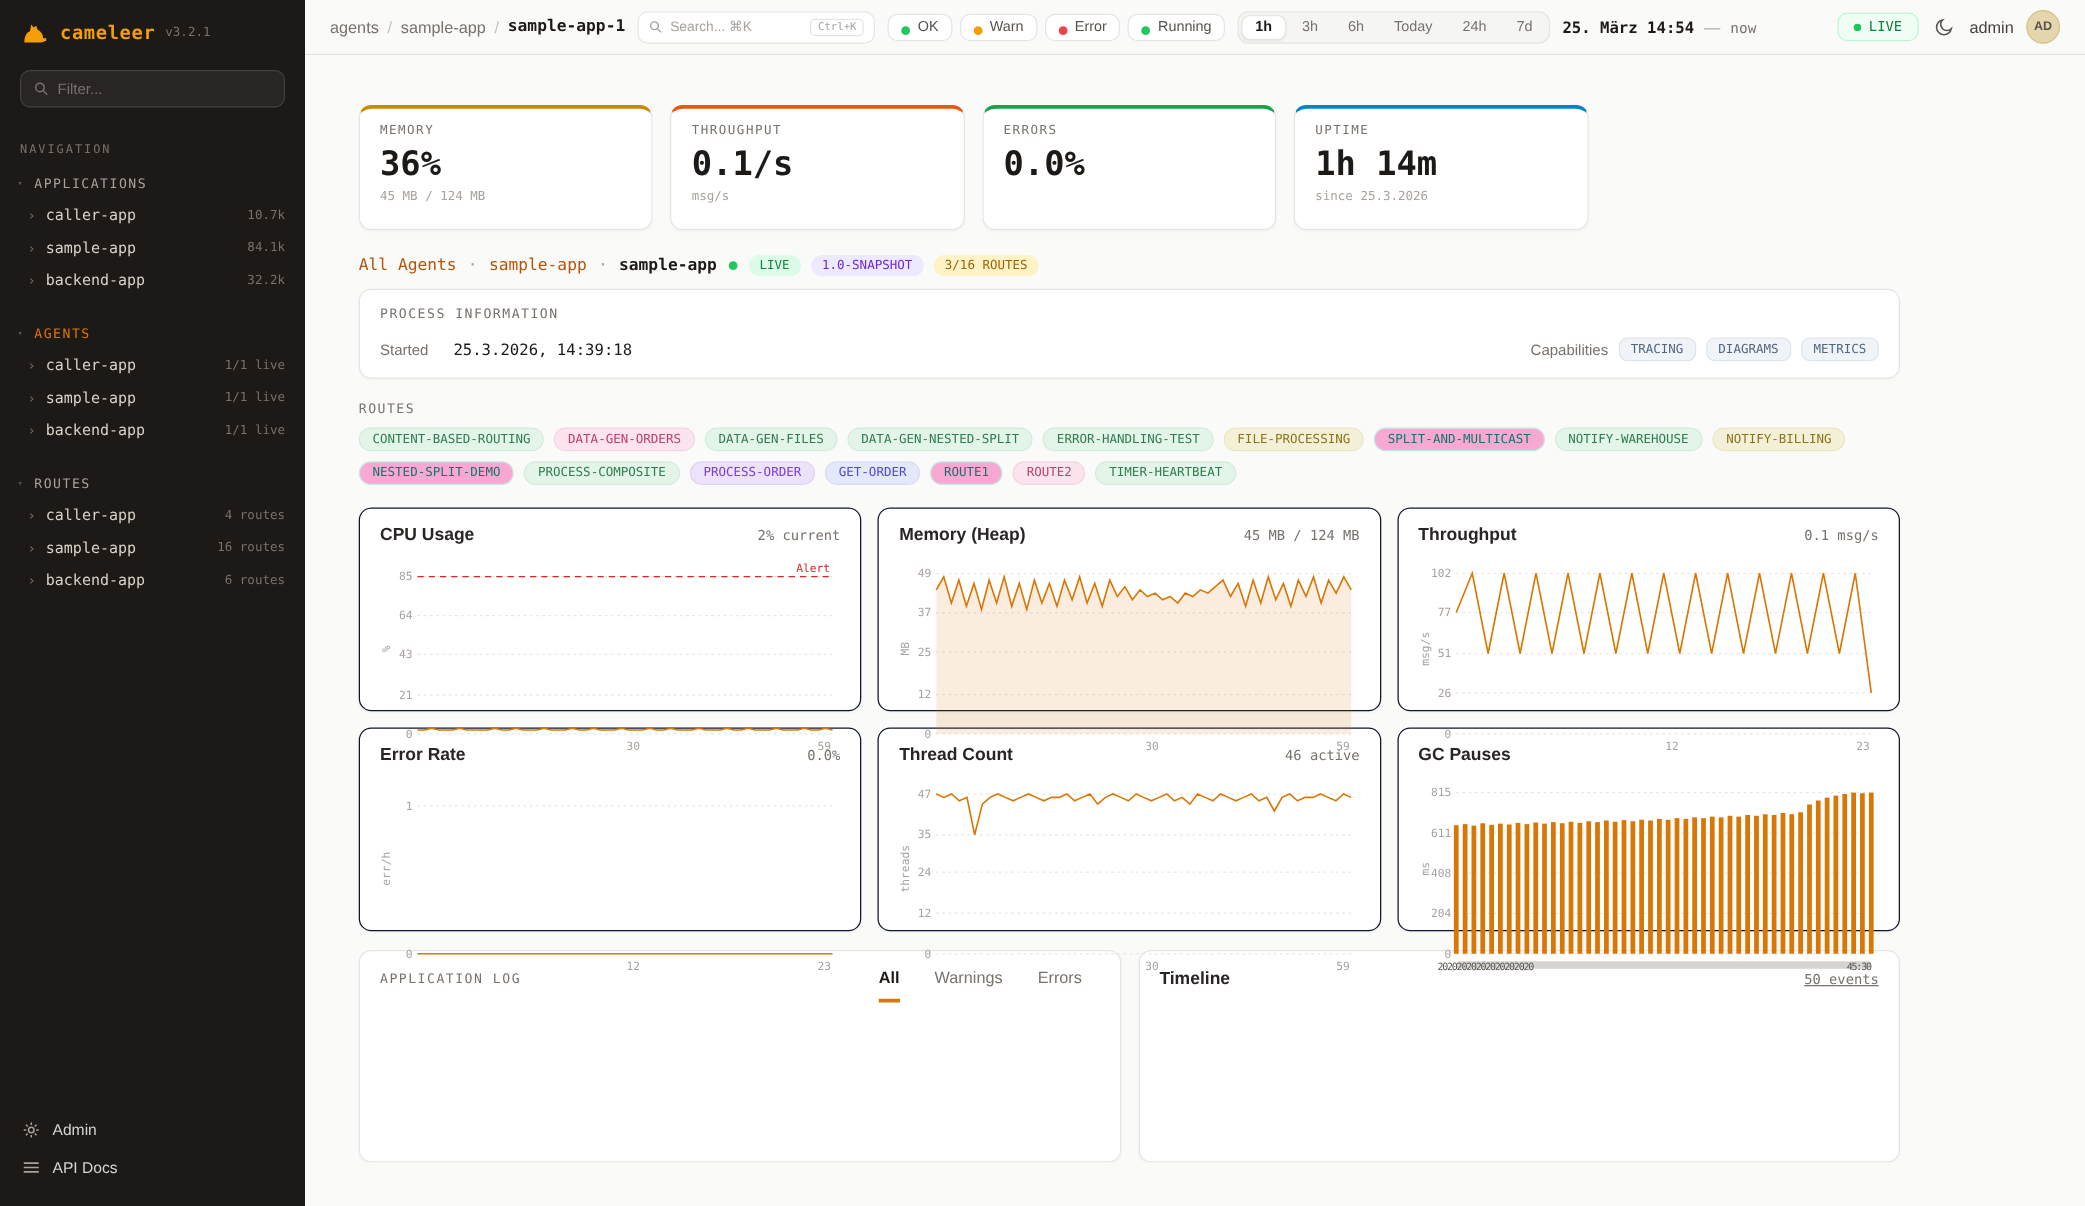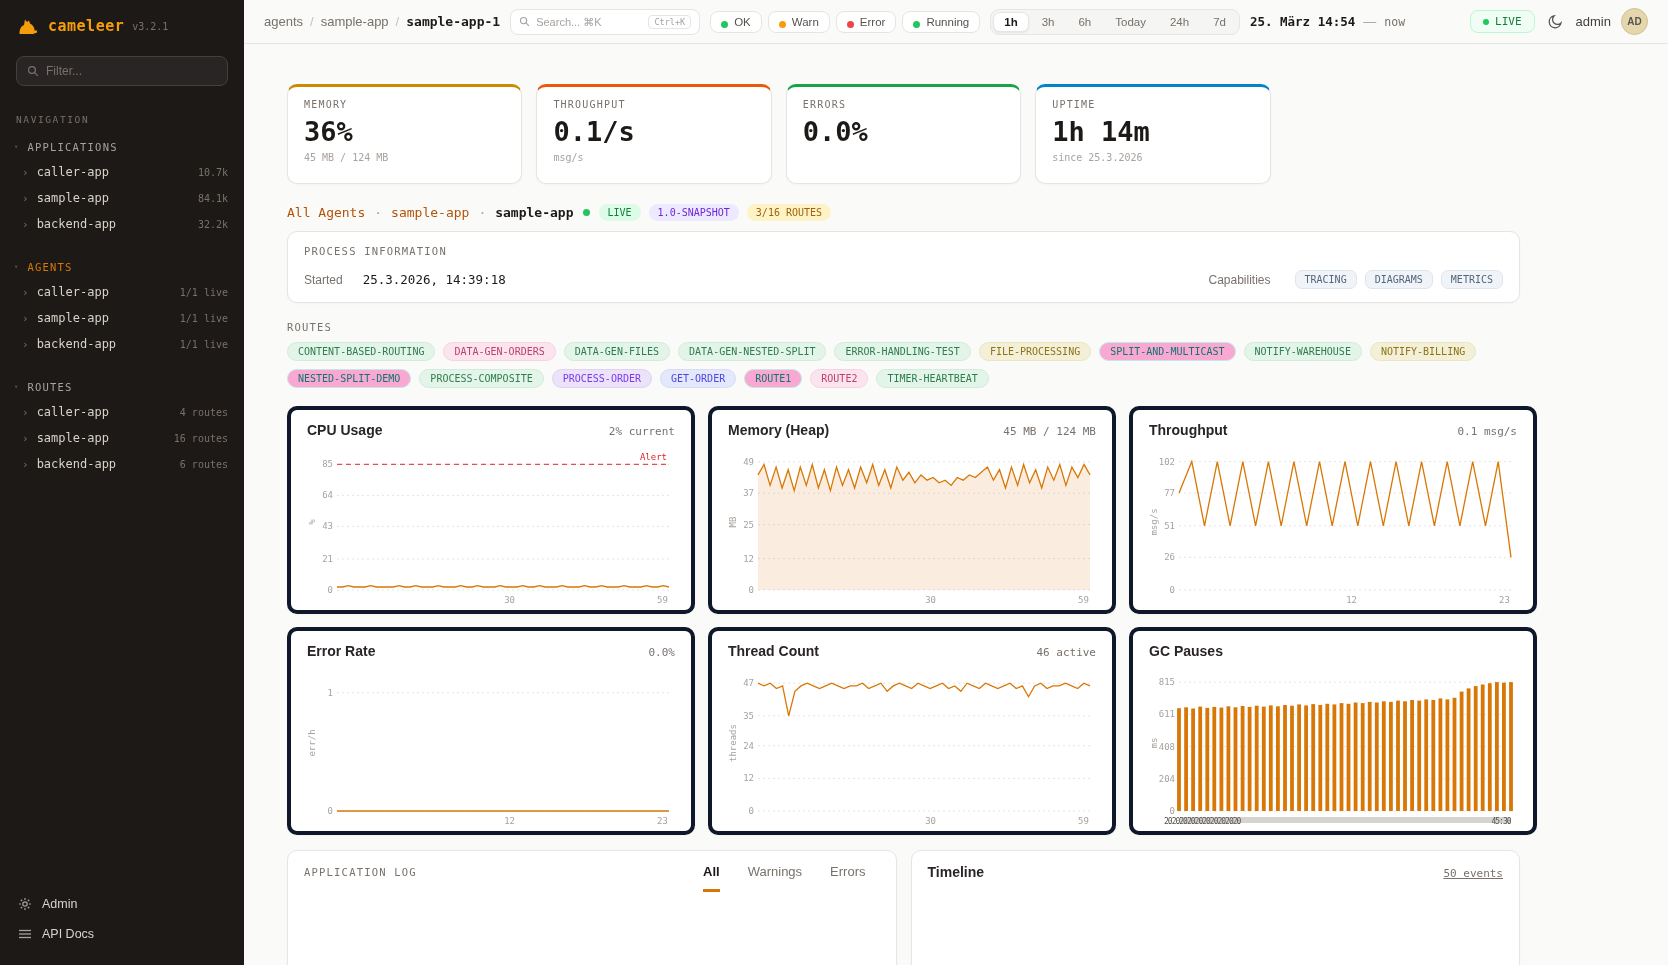--- a/index.html
+++ b/index.html
@@ -83,21 +83,21 @@
   .route-chips{display:flex;flex-wrap:wrap;gap:8px;}
   .chip{font-size:10px;font-family:"DejaVu Sans Mono",monospace;padding:3px 10px;border-radius:999px;white-space:nowrap;cursor:pointer;}
   .c-green{background:#e3f4e9;color:#2f7d4f;border:1px solid #d2ecdc;}
   .c-rose{background:#fbe4ee;color:#bc3f6c;border:1px solid #f5d4e2;}
   .c-teal{background:#f9a8d4;color:#0f766e;border:1px solid #c5e8e1;}
   .c-purple{background:#ece2f9;color:#7c3aed;border:1px solid #e0d2f3;}
   .c-indigo{background:#e3e8fb;color:#4f46e5;border:1px solid #d5dcf6;}
   .c-yellow{background:#f4f0d7;color:#8a7519;border:1px solid #ece5c2;}
 
   .charts{display:grid;grid-template-columns:repeat(3,1fr);gap:13px;margin-top:18px;}
-  .chart-card{background:#fff;border:4px solid #0f172a;border-radius:10px;padding:12px 16px;height:208px;box-shadow:0 1px 2px rgba(0,0,0,.03);}
+  .chart-card{background:#fff;border:1px solid #0f172a;border-radius:10px;padding:12px 16px;height:163px;box-shadow:0 1px 2px rgba(0,0,0,.03);}
   .chart-head{display:flex;justify-content:space-between;align-items:baseline;}
   .chart-title{font-size:14px;font-weight:bold;color:#292524;}
   .chart-value{font-size:11px;font-family:"DejaVu Sans Mono",monospace;color:#78716c;}
   .chart-body{height:164px;margin-top:6px;position:relative;}
   .chart-body svg{overflow:visible;display:block;}
   svg .ctick{font-family:"DejaVu Sans Mono",monospace;font-size:9px;fill:#a8a29e;}
   svg .ctick.alert{fill:#dc2626;}
   svg .ctick.blob{fill:#57534e;letter-spacing:-1px;font-size:8px;}
 
   .bottom{display:grid;grid-template-columns:1fr 1fr;gap:14px;margin-top:15px;}
@@ -370,21 +370,21 @@
             <span class="badge badge-amber">3/16 ROUTES</span>
           </span>
       </div>
 
       <div class="panel">
         <div class="panel-title">PROCESS INFORMATION</div>
         <div class="pi-row">
           <span class="pi-label">Started</span>
           <span class="pi-value">25.3.2026, 14:39:18</span>
           <span class="pi-caps">
-            <span class="pi-label" style="margin-right:16px;">Capabilities</span>
+            <span class="pi-label" style="margin-right:0;">Capabilities</span>
             <span style="display:flex;gap:8px;">
 
                 <span class="cap-badge">TRACING</span>
 
                 <span class="cap-badge">DIAGRAMS</span>
 
                 <span class="cap-badge">METRICS</span>
               </span>
           </span>
         </div>

